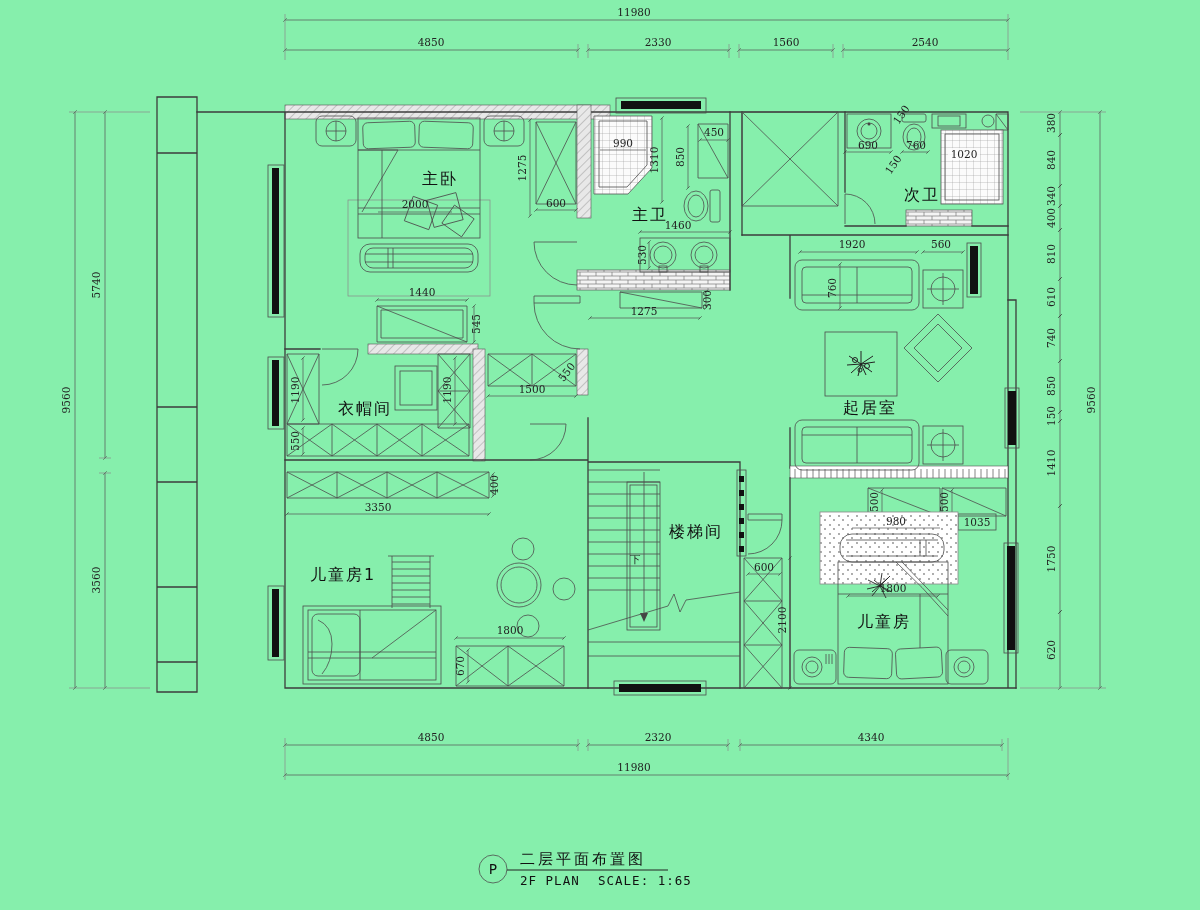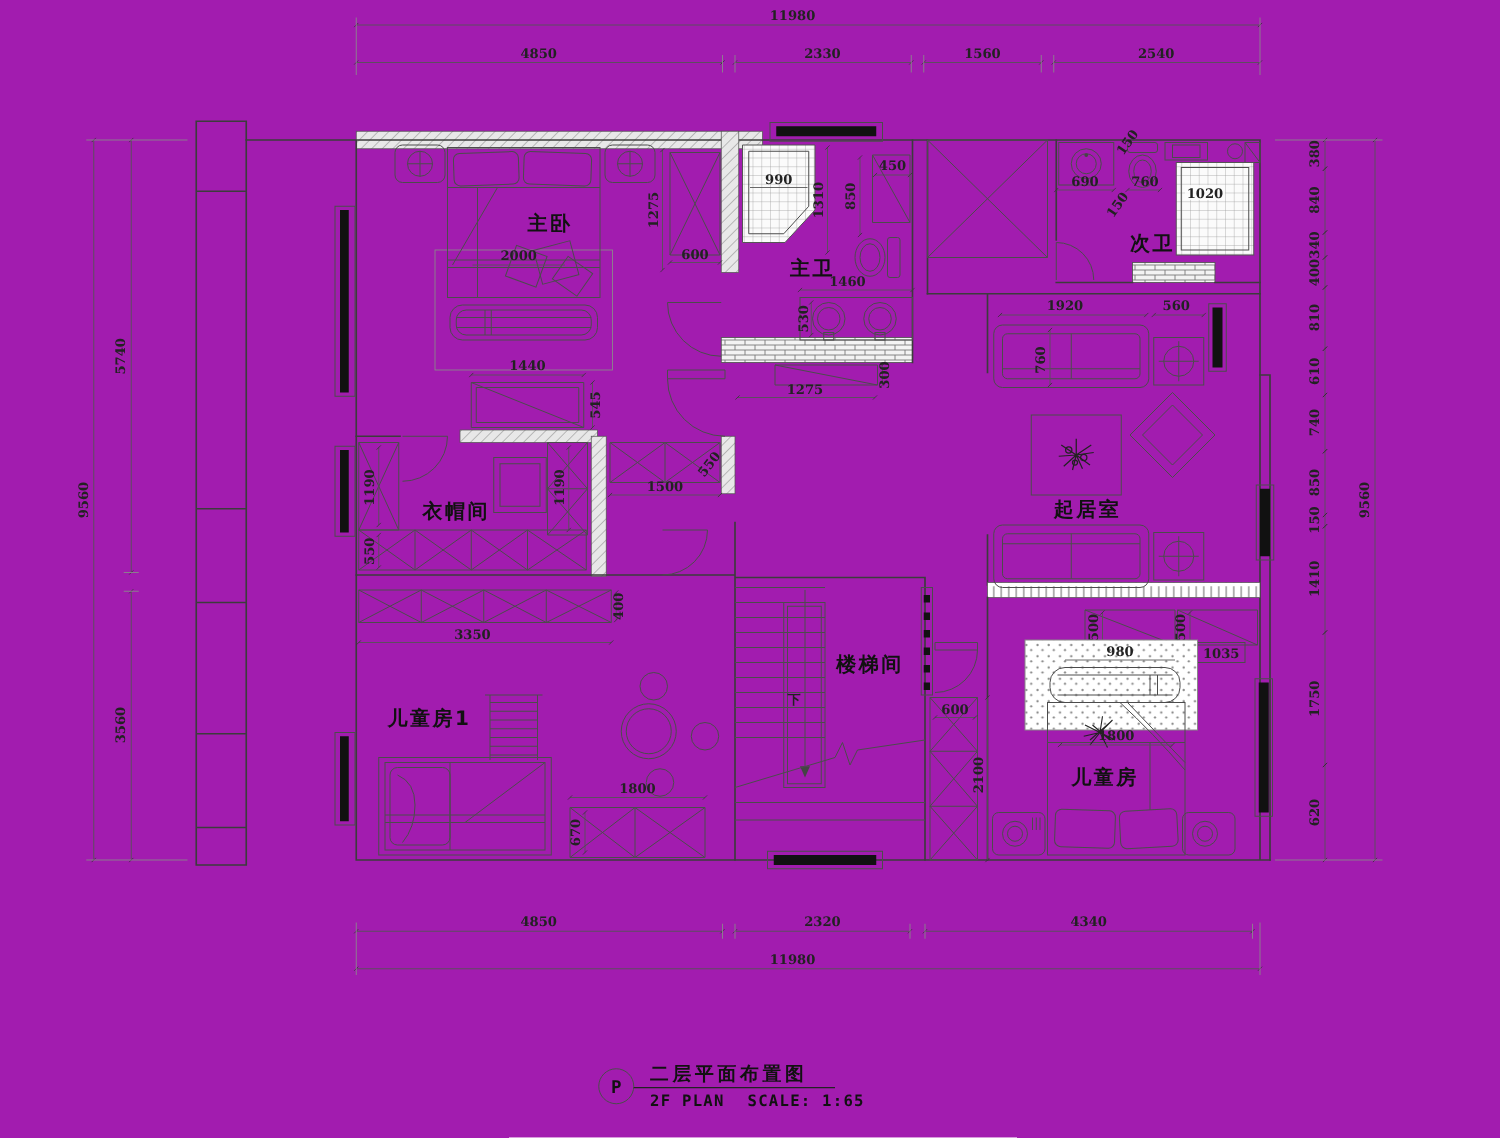--- a/index.html
+++ b/index.html
@@ -1,16 +1,16 @@
 <!DOCTYPE html>
 <html><head>
 <meta charset="utf-8">
 <style>
   html,body{margin:0;padding:0;background:#fff;}
-  #canvas{width:1200px;height:910px;position:relative;background:#a21caf;font-weight:bold;}
+  #canvas{width:1200px;height:910px;position:relative;background:#86efac;}
   svg{display:block;}
   .w{stroke:#3c3c3c;stroke-width:1.3;fill:none;stroke-linecap:square;}
   .t{stroke:#4c4c4c;stroke-width:.8;fill:none;}
   .tl{stroke:#8a8a8a;stroke-width:.7;fill:none;}
   .d{stroke:#555;stroke-width:.7;fill:none;}
   .dm{stroke:#555;stroke-width:.7;fill:none;marker-start:url(#tk);marker-end:url(#tk);}
   .blk{fill:#111;stroke:none;}
   .dim{font-family:"DejaVu Serif",serif;font-size:10.5px;fill:#222;}
   .dimc{text-anchor:middle;}
   .room{font-family:"DejaVu Sans",sans-serif;font-size:16px;fill:#111;letter-spacing:2px;}

